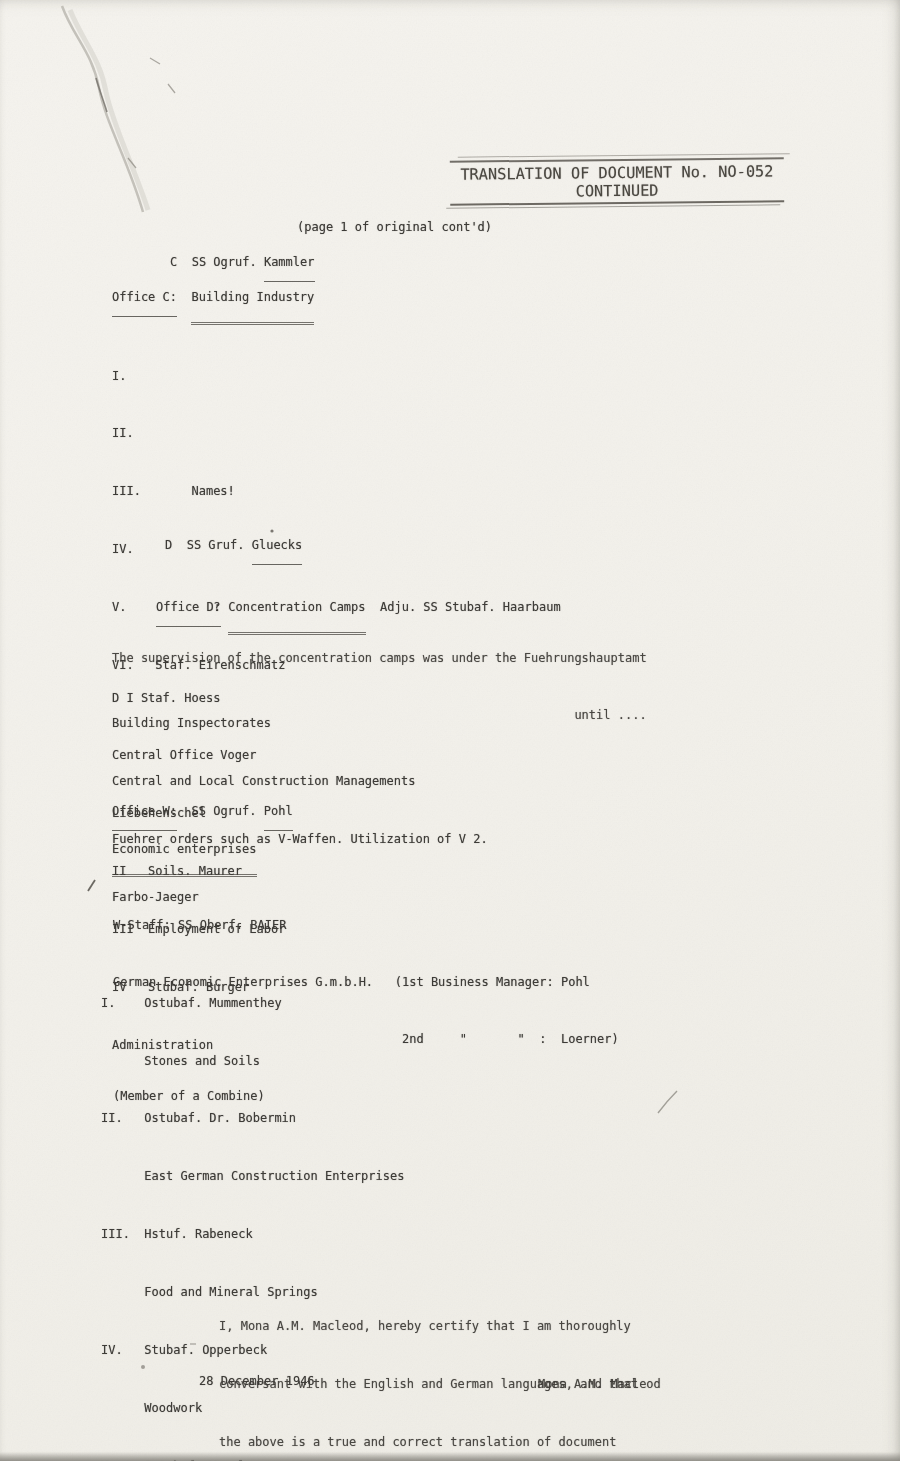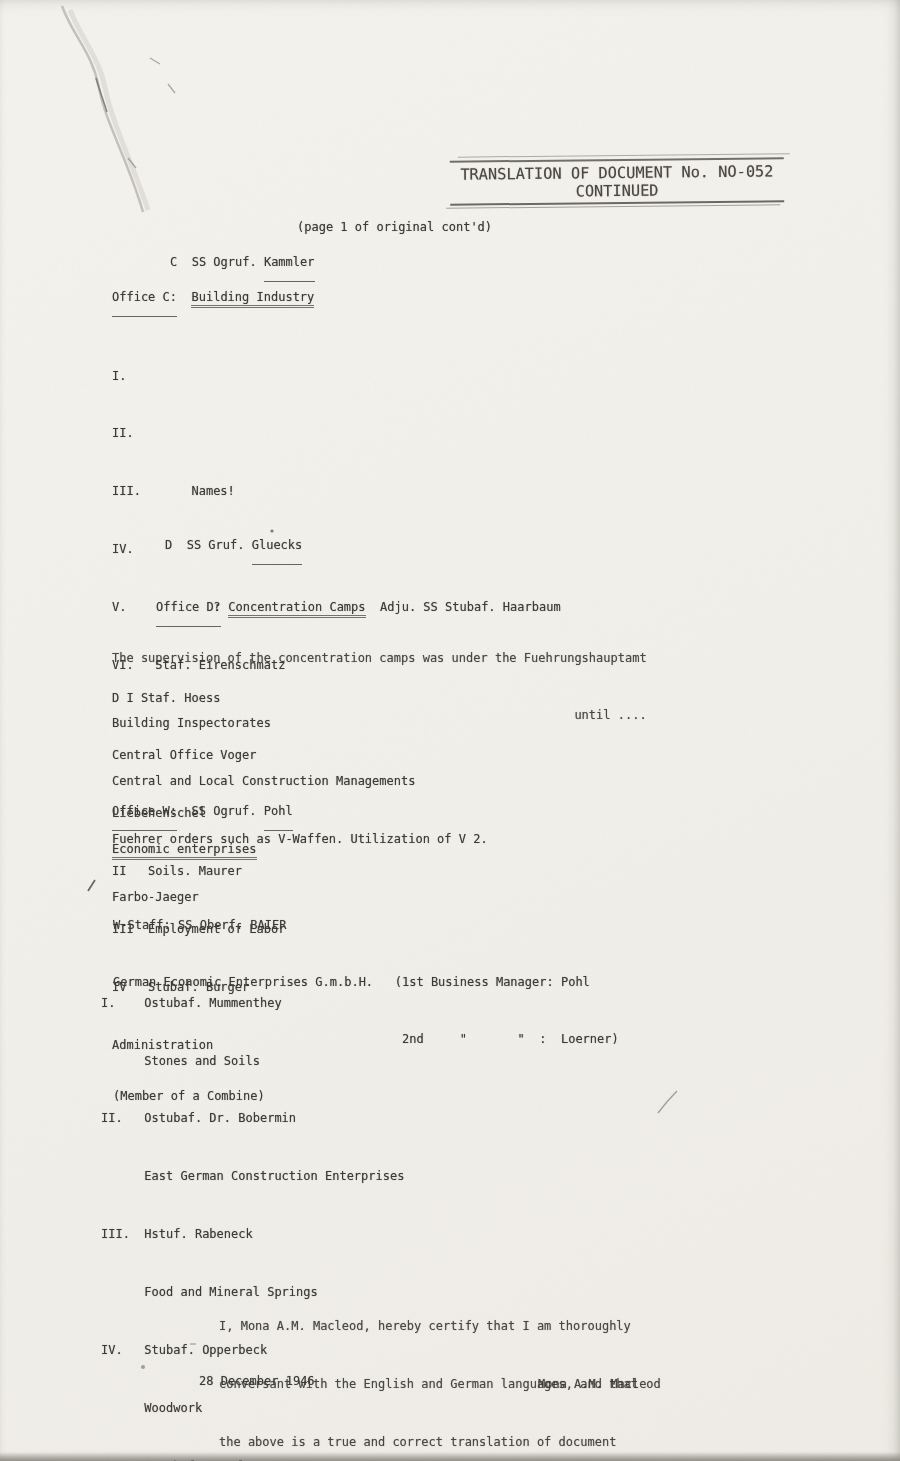--- a/index.html
+++ b/index.html
@@ -19,21 +19,21 @@
   .marks{position:absolute;left:0;top:0;width:900px;height:1461px;pointer-events:none;}
   .line,.block{
     position:absolute;white-space:pre;
     font-size:12px;line-height:19.3px;
     text-shadow:0 0 0.9px rgba(61,59,55,.55);
   }
   .block div{white-space:pre;}
   .blockW div{line-height:19.35px;}
   .cert div{line-height:19.6px;margin-left:20px;}
   .u{border-bottom:1.4px solid rgba(64,61,56,.78);padding-bottom:12px;}
-  .u2{border-bottom:3px double rgba(64,61,56,.70);padding-bottom:1px;}
+  .u2{border-bottom:3px double rgba(64,61,56,.70);padding-bottom:18px;}
   .stamp{
     position:absolute;left:450px;top:159px;width:334px;
     text-align:center;font-size:15.3px;line-height:18px;
     padding:3px 0 2px;
     border-top:2px solid rgba(72,68,61,.75);
     border-bottom:2px solid rgba(72,68,61,.78);
     transform:rotate(-0.6deg);
     color:rgba(70,66,60,.95);
     text-shadow:0 0 1px rgba(70,66,60,.5);
   }

